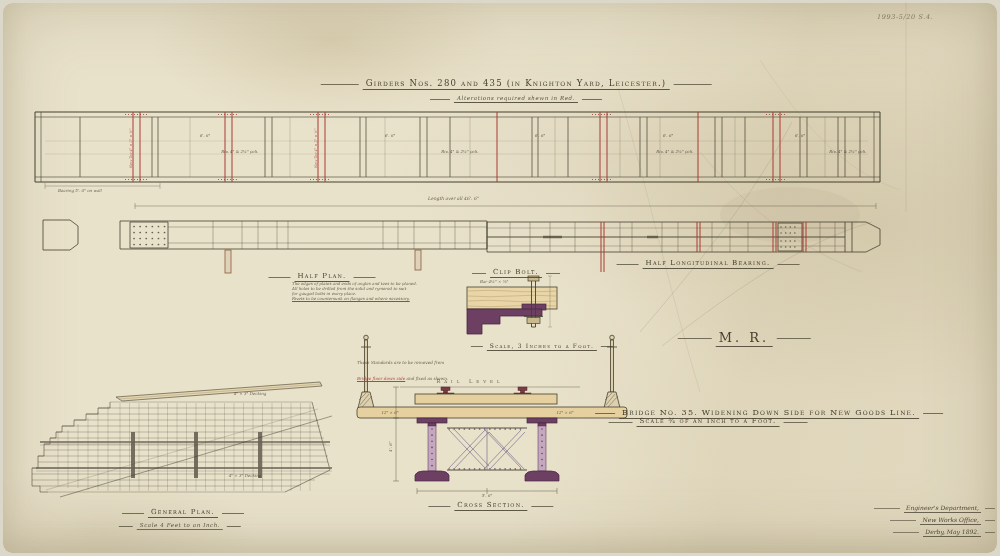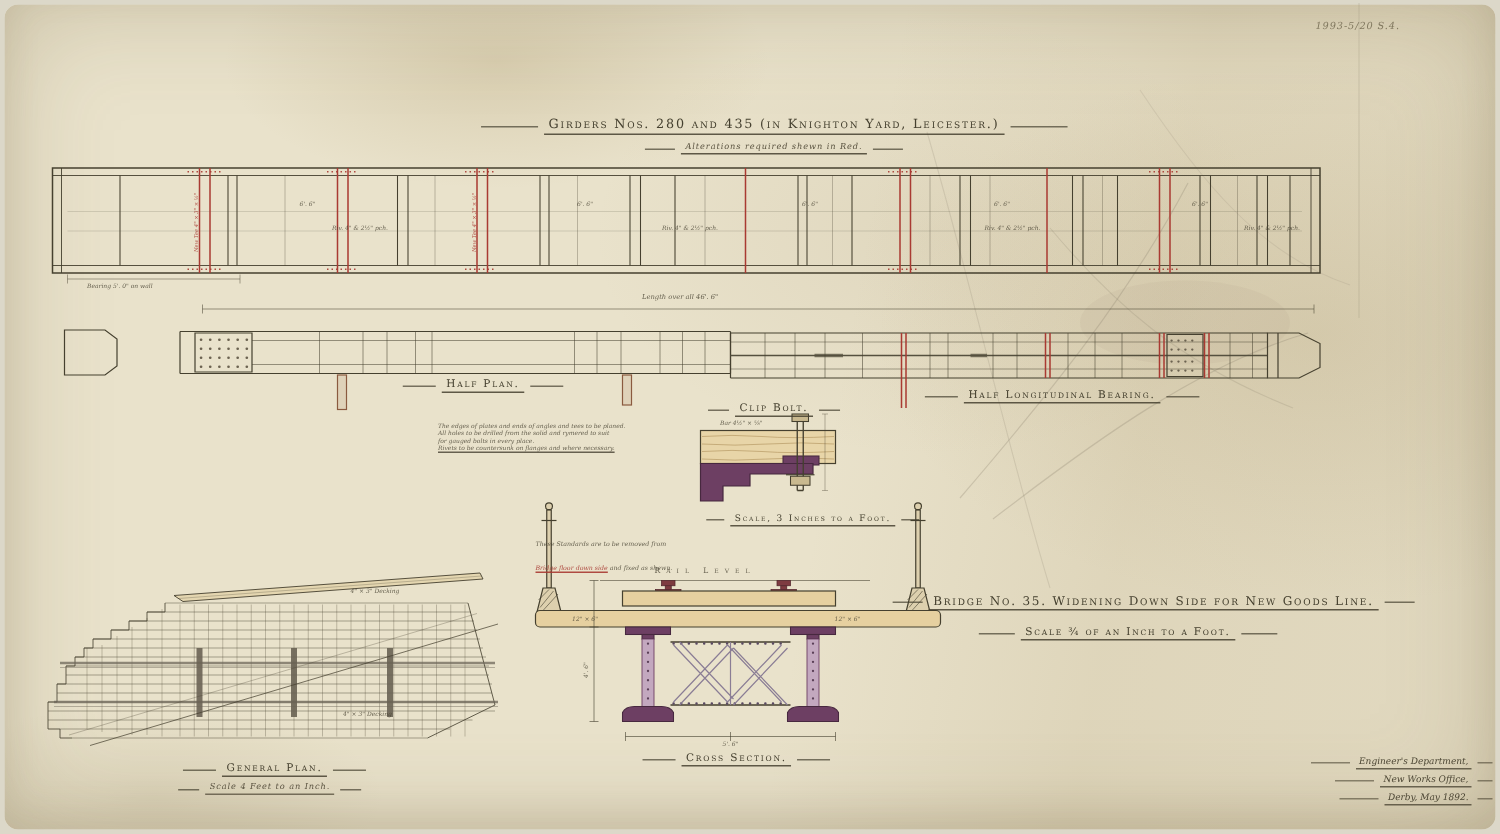--- a/index.html
+++ b/index.html
@@ -203,21 +203,21 @@
   <div class="ann c" style="left:800px;top:133px;">6'. 6"</div>
   <div class="ann c" style="left:240px;top:149px;">Riv. 4" &amp; 2½" pch.</div>
   <div class="ann c" style="left:460px;top:149px;">Riv. 4" &amp; 2½" pch.</div>
   <div class="ann c" style="left:675px;top:149px;">Riv. 4" &amp; 2½" pch.</div>
   <div class="ann c" style="left:848px;top:149px;">Riv. 4" &amp; 2½" pch.</div>
   <div class="ann red" style="left:129px;top:168px;transform:rotate(-90deg);transform-origin:left top;font-size:3.5px;">New Tee 4" × 3" × ½"</div>
   <div class="ann red" style="left:314px;top:168px;transform:rotate(-90deg);transform-origin:left top;font-size:3.5px;">New Tee 4" × 3" × ½"</div>
   <div class="ann" style="left:58px;top:188px;">Bearing 5'. 0" on wall</div>
   <div class="ann" style="left:428px;top:196px;font-size:4.5px;">Length over all 46'. 6"</div>
 
-  <div class="lbl" style="left:322px;top:252px;font-size:7px;">
+  <div class="lbl" style="left:322px;top:272px;font-size:7px;">
     <span class="d"></span>
       <span class="t">Half Plan.</span>
       <span class="d"></span>
   </div>
   <div class="lbl" style="left:708px;top:259px;font-size:7px;">
     <span class="d"></span>
       <span class="t">Half Longitudinal Bearing.</span>
       <span class="d"></span>
   </div>
 
@@ -233,26 +233,31 @@
       <span class="t">Clip Bolt.</span>
       <span class="d" style="width:14px"></span>
   </div>
   <div class="ann" style="left:480px;top:279px;">Bar 4½" × ⅝"</div>
   <div class="lbl" style="left:542px;top:342px;font-size:6px;">
     <span class="d" style="width:12px"></span>
       <span class="t">Scale, 3 Inches to a Foot.</span>
       <span class="d" style="width:12px"></span>
   </div>
 
-  <div class="lbl" style="left:769px;top:396px;font-size:8px;">
+  <div class="lbl" style="left:744px;top:330px;font-size:13px;letter-spacing:3px;">
+    <span class="d" style="width:34px"></span>
+      <span class="t">M. R.</span>
+      <span class="d" style="width:34px"></span>
+  </div>
+  <div class="lbl" style="left:769px;top:408px;font-size:8px;">
     <span class="d" style="width:20px"></span>
       <span class="t">Bridge No. 35. Widening Down Side for New Goods Line.</span>
       <span class="d" style="width:20px"></span>
   </div>
-  <div class="lbl" style="left:752px;top:417px;font-size:7px;justify-content:flex-end;">
+  <div class="lbl" style="left:708px;top:417px;font-size:7px;justify-content:flex-end;">
     <span class="d" style="width:24px"></span>
       <span class="t">Scale ¾ of an Inch to a Foot.</span>
       <span class="d" style="width:24px"></span>
   </div>
 
   <div style="position:absolute;left:357px;top:360px;">
     <div class="ann" style="position:static;font-size:4.2px;">These Standards are to be removed from</div>
     <div style="white-space:nowrap;">
       <span class="ann red" style="position:static;font-size:4.2px;text-decoration:underline;">Bridge floor down side</span><span class="ann" style="position:static;font-size:4.2px;"> and fixed as shewn.</span>
     </div>

